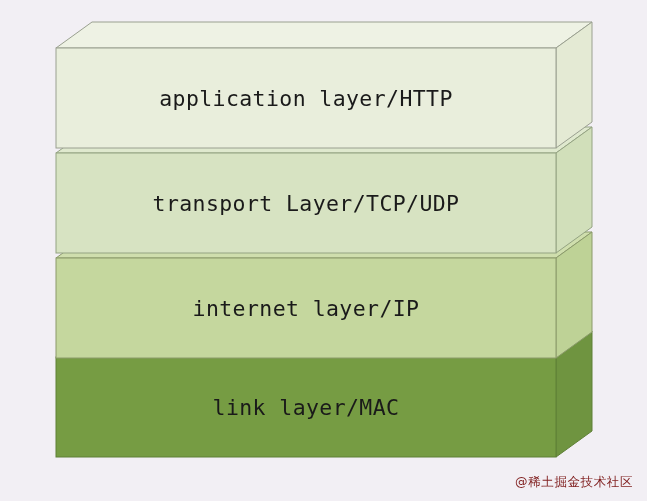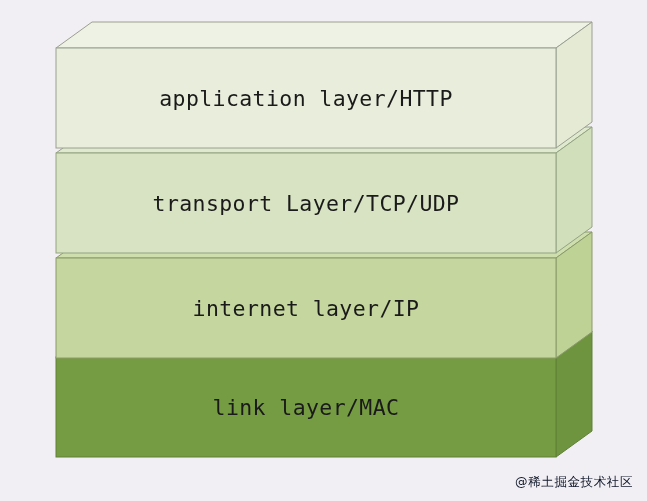--- a/index.html
+++ b/index.html
@@ -27,21 +27,21 @@
     font-size: 21.5px;
     fill: #1a1a1a;
     letter-spacing: 0.4px;
   }
   .watermark {
     position: absolute;
     right: 14px;
     bottom: 10px;
     font-family: "DejaVu Sans", "Liberation Sans", sans-serif;
     font-size: 12.5px;
-    color: #0f172a;
+    color: #7f1d1d;
     letter-spacing: 0.6px;
     user-select: none;
     white-space: nowrap;
   }
 </style>
 </head>
 <body>
 
 <svg id="stack-diagram" viewBox="0 0 647 501" xmlns="http://www.w3.org/2000/svg">
   <g id="layers-group">

